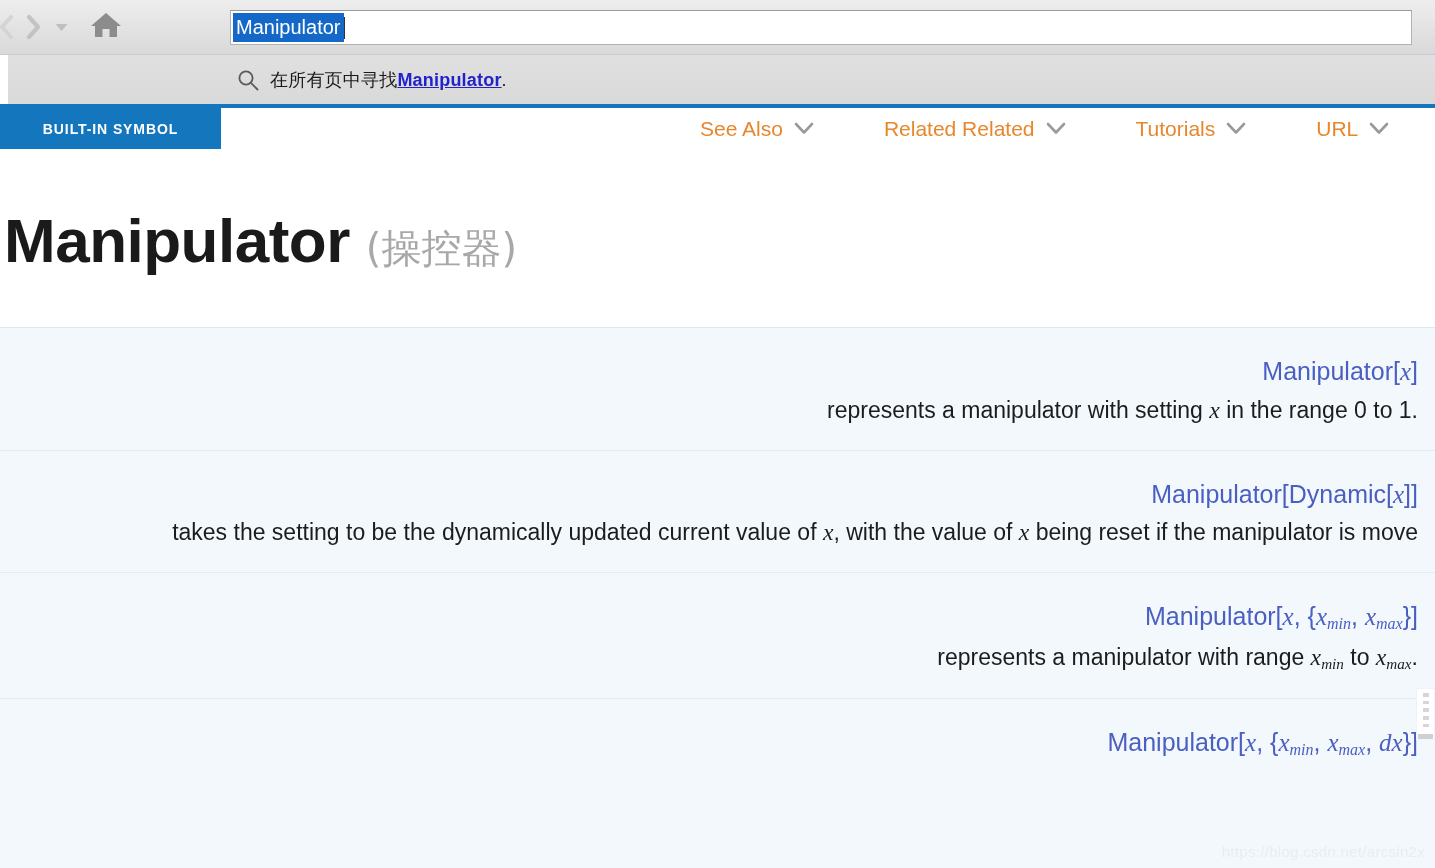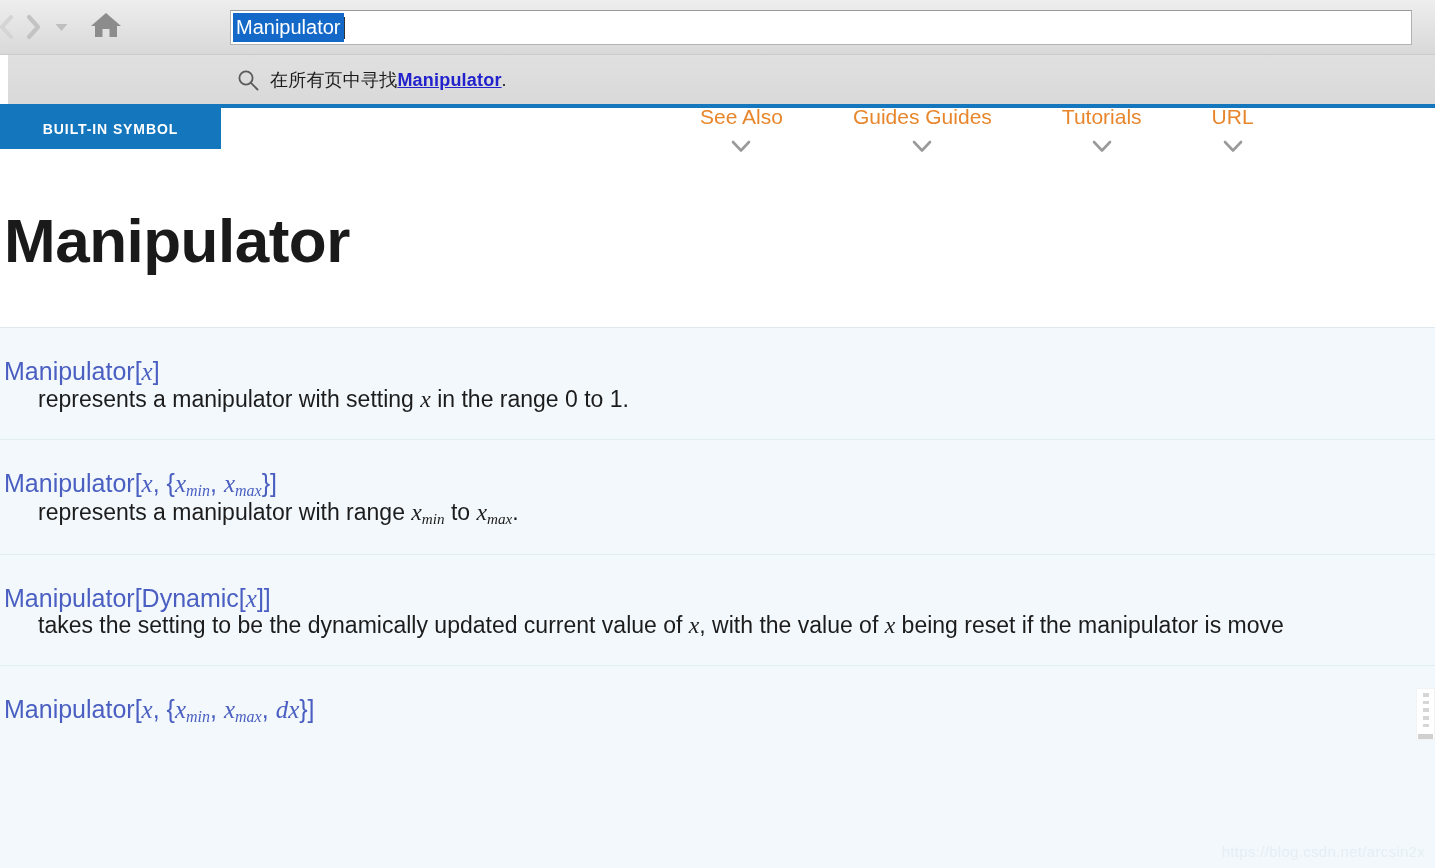--- a/index.html
+++ b/index.html
@@ -183,21 +183,20 @@
     height: 41px;
     display: flex;
     align-items: center;
   }
   .menu-item {
     display: flex;
     align-items: center;
     gap: 11px;
     margin-right: 70px;
     cursor: default;
-    flex-direction: column;
   }
   .menu-item:last-child { margin-right: 0; justify-content: center; }
   .menu-label {
     font-size: 21px;
     color: #e8862c;
     font-family: "Liberation Sans", "DejaVu Sans", sans-serif;
     white-space: nowrap;
   }
   .chev {
     color: #9a9a9a;
@@ -239,22 +238,23 @@
     width: 1435px;
     height: 541px;
     background: #f2f8fc;
     border-top: 1px solid #dde8f0;
     box-sizing: border-box;
     overflow: hidden;
   }
   .defrow {
     position: relative;
     box-sizing: border-box;
-    padding: 30px 4px 26px 4px;
+    padding: 30px 17px 26px 4px;
     border-bottom: 1px solid #e2ecf3;
+    text-align: right;
   }
   .defrow:last-child { border-bottom: 0; }
   .sig {
     font-size: 25px;
     color: #4a5fc1;
     font-family: "Liberation Sans", "DejaVu Sans", sans-serif;
     white-space: nowrap;
     line-height: 1.1;
   }
   .sig .mathvar {
@@ -264,20 +264,21 @@
   .sig sub, .desc sub {
     font-size: 0.64em;
     font-style: italic;
     font-family: "Liberation Serif", "DejaVu Serif", serif;
     vertical-align: -0.25em;
     letter-spacing: 0;
   }
   .desc {
     font-size: 23px;
     color: #1c1c1c;
+    margin-top: 11px;
     margin-left: 34px;
     font-family: "Liberation Sans", "DejaVu Sans", sans-serif;
     white-space: nowrap;
     line-height: 1.15;
   }
   .desc .mathvar {
     font-family: "Liberation Serif", "DejaVu Serif", serif;
     font-style: italic;
     font-size: 1.03em;
   }
@@ -390,21 +391,21 @@
       <div class="menu-item">
         <span class="menu-label">See Also</span>
         <span class="chev">
           <svg width="20" height="13" viewBox="0 0 20 13" aria-hidden="true">
             <path d="M2 2 L10 10.5 L18 2" fill="none" stroke="currentColor" stroke-width="2.6" stroke-linecap="round" stroke-linejoin="round"></path>
           </svg>
         </span>
       </div>
 
       <div class="menu-item">
-        <span class="menu-label">Guides Guides</span>
+        <span class="menu-label">Related Related</span>
         <span class="chev">
           <svg width="20" height="13" viewBox="0 0 20 13" aria-hidden="true">
             <path d="M2 2 L10 10.5 L18 2" fill="none" stroke="currentColor" stroke-width="2.6" stroke-linecap="round" stroke-linejoin="round"></path>
           </svg>
         </span>
       </div>
 
       <div class="menu-item">
         <span class="menu-label">Tutorials</span>
         <span class="chev">
@@ -421,37 +422,38 @@
             <path d="M2 2 L10 10.5 L18 2" fill="none" stroke="currentColor" stroke-width="2.6" stroke-linecap="round" stroke-linejoin="round"></path>
           </svg>
         </span>
       </div>
 
     </div>
   </div>
 
   <div class="titlerow">
     <span class="title-main">Manipulator</span>
+    <span class="title-sub">(操控器)</span>
   </div>
 
   <div class="defpanel">
 
     <div class="defrow">
       <div class="sig">Manipulator[<span class="mathvar">x</span>]</div>
       <div class="desc">represents a manipulator with setting <span class="mathvar">x</span> in the range 0 to 1.</div>
     </div>
 
     <div class="defrow">
+      <div class="sig">Manipulator[Dynamic[<span class="mathvar">x</span>]]</div>
+      <div class="desc">takes the setting to be the dynamically updated current value of <span class="mathvar">x</span>, with the value of <span class="mathvar">x</span> being reset if the manipulator is move</div>
+    </div>
+
+    <div class="defrow">
       <div class="sig">Manipulator[<span class="mathvar">x</span>, {<span class="mathvar">x<sub>min</sub></span>, <span class="mathvar">x<sub>max</sub></span>}]</div>
       <div class="desc">represents a manipulator with range <span class="mathvar">x<sub>min</sub></span> to <span class="mathvar">x<sub>max</sub></span>.</div>
-    </div>
-
-    <div class="defrow">
-      <div class="sig">Manipulator[Dynamic[<span class="mathvar">x</span>]]</div>
-      <div class="desc">takes the setting to be the dynamically updated current value of <span class="mathvar">x</span>, with the value of <span class="mathvar">x</span> being reset if the manipulator is move</div>
     </div>
 
     <div class="defrow">
       <div class="sig">Manipulator[<span class="mathvar">x</span>, {<span class="mathvar">x<sub>min</sub></span>, <span class="mathvar">x<sub>max</sub></span>, <span class="mathvar">dx</span>}]</div>
     </div>
 
   </div>
 
   <div class="scrollgrip">
     <i></i>

